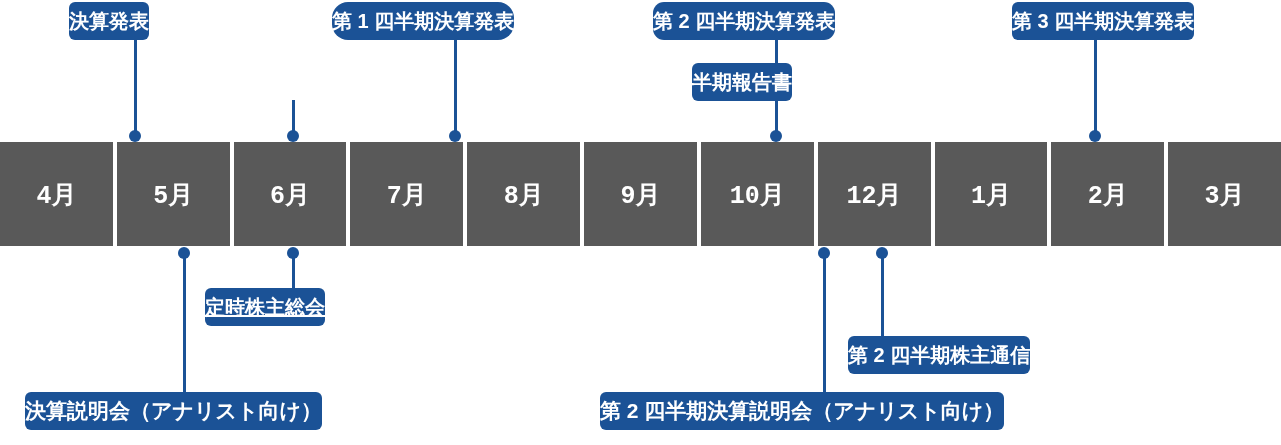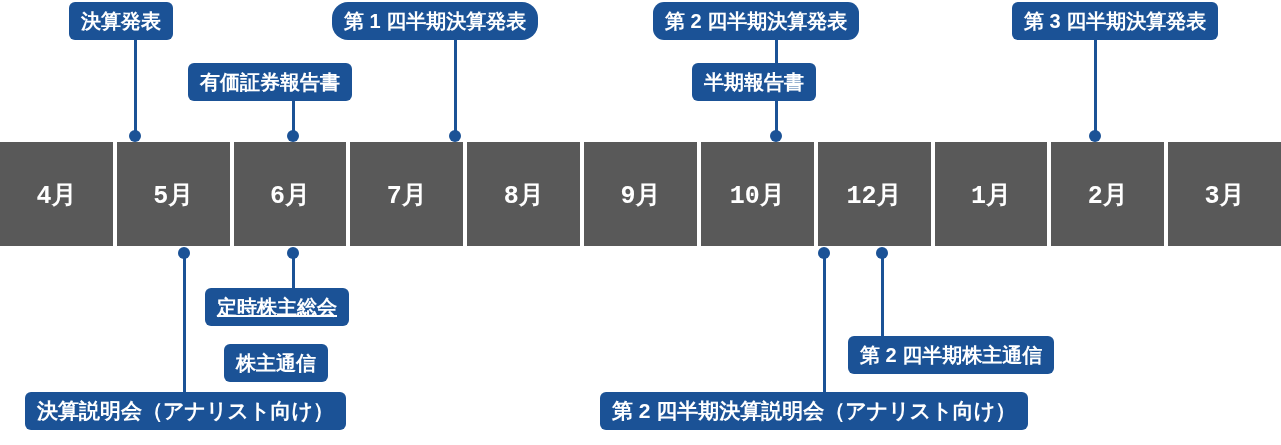--- a/index.html
+++ b/index.html
@@ -36,21 +36,21 @@
     font-weight: bold;
     letter-spacing: 0px;
   }
   .label {
     position: absolute;
     background: #1b5296;
     color: #ffffff;
     font-size: 20px;
     font-weight: bold;
     border-radius: 6px;
-    padding: 6px 12px;
+    padding: 6px 0;
     white-space: nowrap;
     box-sizing: border-box;
     display: flex;
     align-items: center;
     justify-content: center;
     height: 38px;
     z-index: 5;
   }
   .label.big {
     font-size: 21px;
@@ -100,21 +100,20 @@
   <div class="dot" style="left:129px; top:130px;"></div>
   <div class="dot" style="left:287px; top:130px;"></div>
   <div class="dot" style="left:449px; top:130px;"></div>
   <div class="dot" style="left:770px; top:130px;"></div>
   <div class="dot" style="left:1089px; top:130px;"></div>
 
   <div class="label" style="left:69px; top:2px;">決算発表</div>
   <div class="label" style="left:332px; top:2px;border-radius:16px;">第 1 四半期決算発表</div>
   <div class="label" style="left:653px; top:2px;border-radius:11px;">第 2 四半期決算発表</div>
   <div class="label" style="left:1012px; top:2px;text-align:center;">第 3 四半期決算発表</div>
-  <div class="label" style="left:188px; top:63px;">有価証券報告書</div>
   <div class="label" style="left:692px; top:63px;">半期報告書</div>
 
   <div class="month-row">
     <div class="month-cell">4月</div>
     <div class="month-cell">5月</div>
     <div class="month-cell">6月</div>
     <div class="month-cell">7月</div>
     <div class="month-cell">8月</div>
     <div class="month-cell">9月</div>
     <div class="month-cell">10月</div>
@@ -128,18 +127,17 @@
   <div class="connector" style="left:292px; top:252px; height:46px;"></div>
   <div class="connector" style="left:823px; top:252px; height:150px;"></div>
   <div class="connector" style="left:881px; top:252px; height:94px;"></div>
 
   <div class="dot" style="left:178px; top:247px;"></div>
   <div class="dot" style="left:287px; top:247px;"></div>
   <div class="dot" style="left:818px; top:247px;"></div>
   <div class="dot" style="left:876px; top:247px;"></div>
 
   <div class="label" style="left:205px; top:288px;text-decoration:underline;">定時株主総会</div>
-  <div class="label" style="left:224px; top:344px;">株主通信</div>
   <div class="label" style="left:848px; top:336px;">第 2 四半期株主通信</div>
   <div class="label big" style="left:5px; top:392px;margin-left:20px;">決算説明会（アナリスト向け）</div>
   <div class="label big" style="left:600px; top:392px;">第 2 四半期決算説明会（アナリスト向け）</div>
 
 </div>
 
 </body></html>

